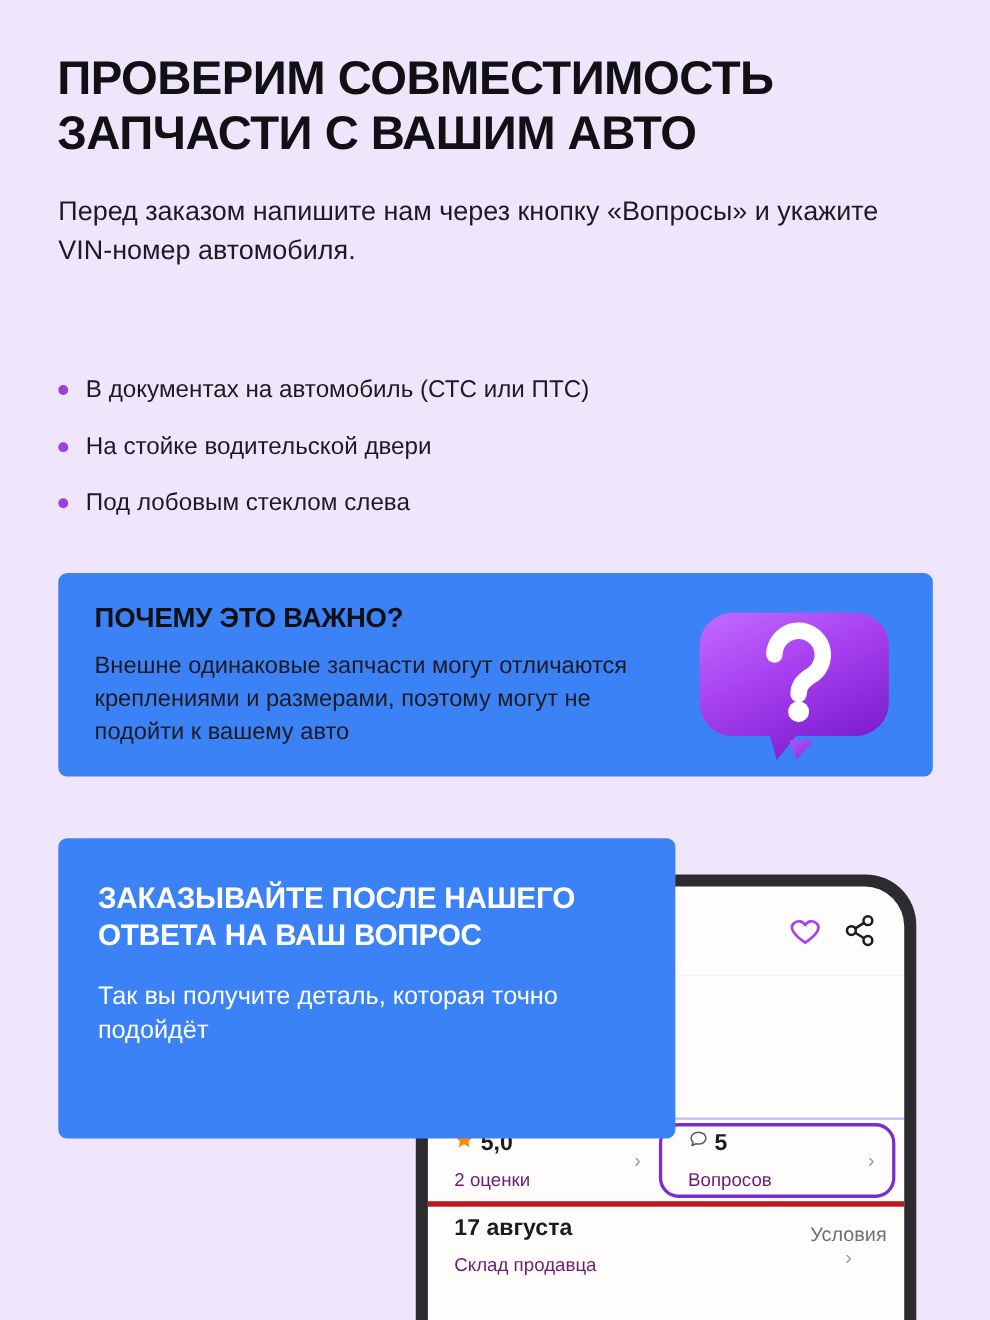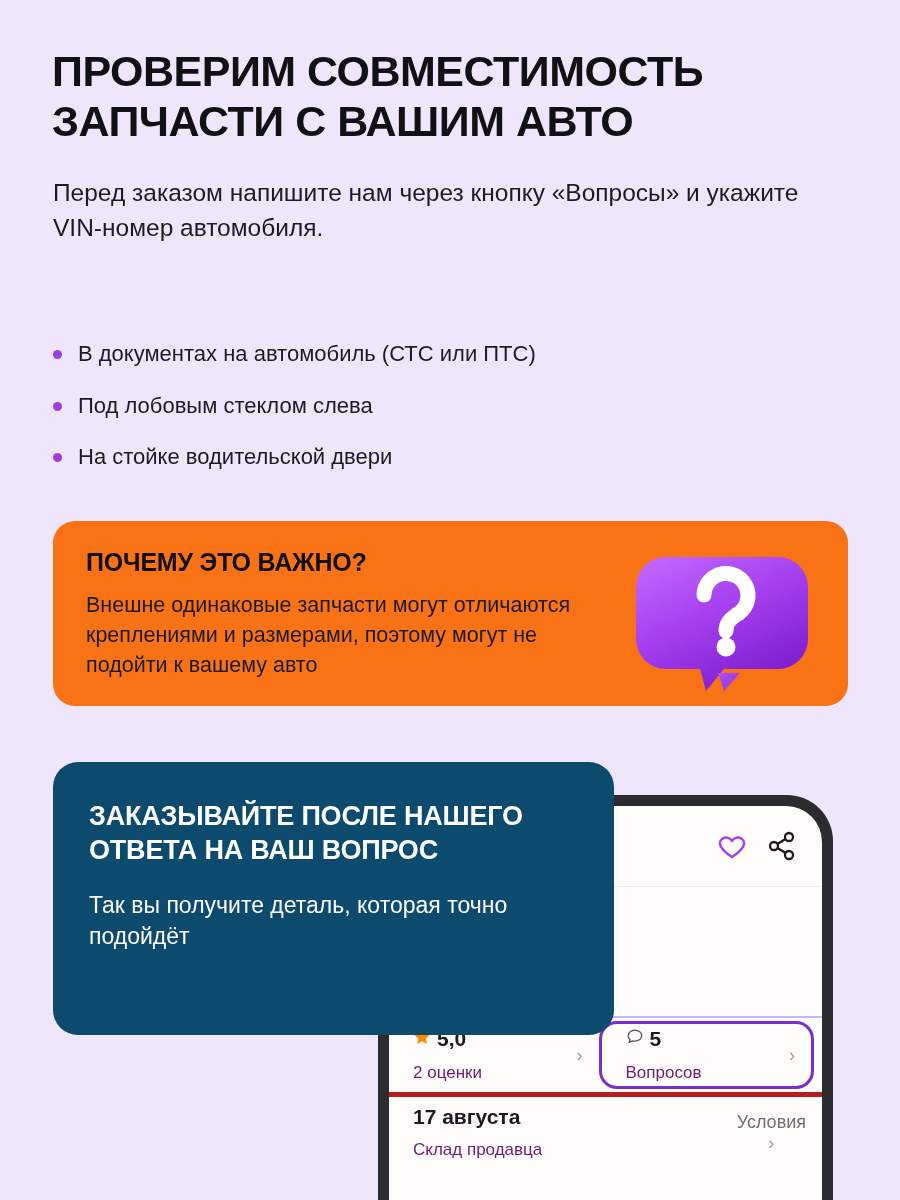--- a/index.html
+++ b/index.html
@@ -80,22 +80,22 @@
     background: #9b3fe0;
   }
 
   
   .info-card {
     position: absolute;
     left: 53px;
     top: 521px;
     width: 795px;
     height: 185px;
-    background: #f97316;
-    border-radius: 22px;
+    background: #3b82f6;
+    border-radius: 8px;
   }
   .info-card .title {
     position: absolute;
     left: 33px;
     top: 27px;
     font-size: 25px;
     font-weight: bold;
     color: #111014;
     text-transform: uppercase;
     letter-spacing: -0.2px;
@@ -209,22 +209,22 @@
     flex-direction: column;
   }
 
   
   .promo {
     position: absolute;
     left: 53px;
     top: 762px;
     width: 561px;
     height: 273px;
-    background: #0c4a6e;
-    border-radius: 25px;
+    background: #3b82f6;
+    border-radius: 8px;
     padding: 38px 36px;
     color: #ffffff;
   }
   .promo .ptitle {
     font-size: 27px;
     font-weight: bold;
     line-height: 1.25;
     text-transform: uppercase;
     letter-spacing: -0.2px;
   }
@@ -242,25 +242,25 @@
   <div class="headline">ПРОВЕРИМ СОВМЕСТИМОСТЬ ЗАПЧАСТИ С ВАШИМ АВТО</div>
   <div class="subhead">Перед заказом напишите нам через кнопку «Вопросы» и укажите VIN-номер автомобиля.</div>
 
   <ul class="bullets">
     <li>
       <span class="dot"></span>
       <span>В документах на автомобиль (СТС или ПТС)</span>
     </li>
     <li>
       <span class="dot"></span>
-      <span>Под лобовым стеклом слева</span>
+      <span>На стойке водительской двери</span>
     </li>
     <li>
       <span class="dot"></span>
-      <span>На стойке водительской двери</span>
+      <span>Под лобовым стеклом слева</span>
     </li>
   </ul>
 
   <div class="info-card">
     <div class="title">ПОЧЕМУ ЭТО ВАЖНО?</div>
     <div class="text">Внешне одинаковые запчасти могут отличаются креплениями и размерами, поэтому могут не подойти к вашему авто</div>
     <div class="qbubble">
       <svg viewBox="0 0 200 150" width="200" height="150" aria-hidden="true">
         <defs>
           <linearGradient id="gq" x1="0" y1="0" x2="0.6" y2="1">

